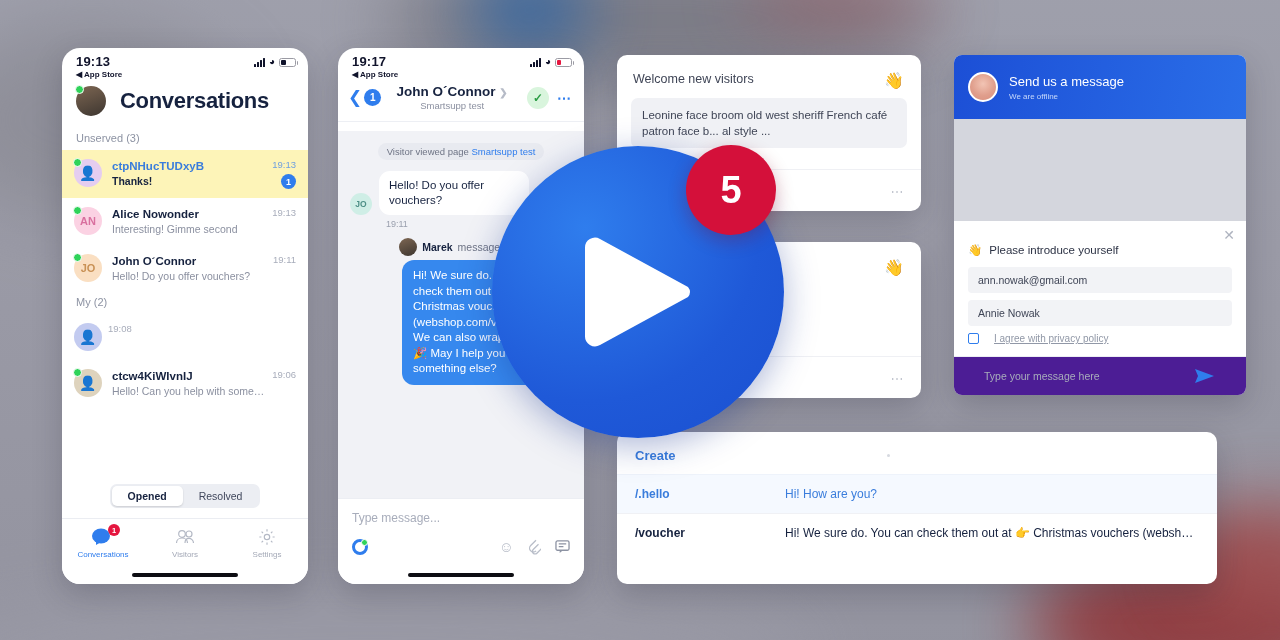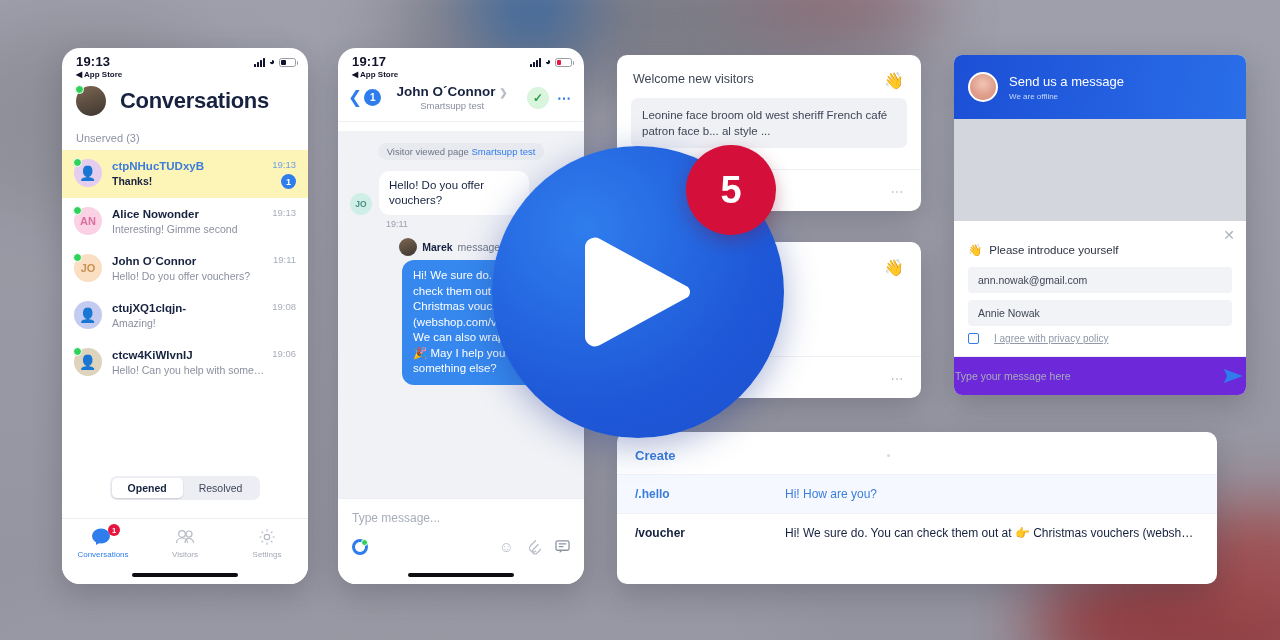--- a/index.html
+++ b/index.html
@@ -76,21 +76,21 @@
   .conv .msg { font-size:10.5px; color:#8b90a0; margin-top:2px; line-height:13px;
     white-space:nowrap; overflow:hidden; text-overflow:ellipsis; }
   .conv.hl .msg { color:#16223f; font-weight:bold; }
   .conv .rt { text-align:right; flex:0 0 auto; margin-left:6px; }
   .conv .tm { font-size:9.5px; color:#a8adbb; }
   .conv.hl .tm { color:#6e9fe0; }
   .badge-n { width:15px; height:15px; border-radius:50%; background:#2f7ded;
     color:#fff; font-size:9px; font-weight:bold; display:flex;
     align-items:center; justify-content:center; margin-left:auto; margin-top:4px;}
 
-  .seg-wrap { position:absolute; left:0; right:0; bottom:84px;
+  .seg-wrap { position:absolute; left:0; right:0; bottom:76px;
     display:flex; justify-content:center; }
   .seg { display:flex; background:#eceef3; border-radius:7px; padding:2px; }
   .seg div { font-size:10.5px; padding:4px 16px; border-radius:5px; color:#40475c; }
   .seg div.on { background:#fff; box-shadow:0 1px 2px rgba(0,0,0,.14);
     font-weight:600; color:#16223f;}
 
   .tabbar { position:absolute; left:0; right:0; bottom:0; height:66px;
     border-top:1px solid #ebedf2; display:flex; background:#fff; }
   .tab { flex:1; display:flex; flex-direction:column; align-items:center;
     padding-top:9px; position:relative; }
@@ -182,22 +182,22 @@
   .w-form { background:#fff; padding:10px 14px 12px 14px; position:relative; }
   .w-close { position:absolute; right:11px; top:6px; color:#aeb3bf;
     font-size:14px; }
   .w-intro { font-size:11.5px; color:#2c3244; margin:12px 0 10px 0;
     display:flex; align-items:center; gap:7px; }
   .w-input { background:#f2f3f6; border-radius:4px; padding:7px 10px;
     font-size:10.5px; color:#3f4556; margin-bottom:7px; }
   .w-priv { display:flex; align-items:center; gap:7px; margin-top:3px; }
   .w-cb { width:11px; height:11px; border:1.5px solid #2f7ded; border-radius:2px; }
   .w-priv span { font-size:10px; color:#9198a7; text-decoration:underline;padding-left:8px; }
-  .w-send { border-top:1px solid #eceef3; background:#6d28d9; display:flex;
-    align-items:center; padding: 10px 1px; }
+  .w-send { border-top:1px solid #eceef3; background:#4c1d95; display:flex;
+    align-items:center; padding: 10px 30px; }
   .w-send .ph { font-size:10.5px; color:#a8adbb; flex:1; }
 
   
   #shortcuts { left: 617px; top: 432px; width: 600px; height: 152px; }
   .sc-head { padding: 14px 18px 10px 18px; position:relative; }
   .sc-create { font-size: 13px; color:#3a7ddc; font-weight:600;margin-top:33px; }
   .sc-dot { position:absolute; left:270px; top:22px; width:3px; height:3px;
     background:#d6d9e0; border-radius:50%; }
   .sc-row { display:flex; padding: 12px 18px; font-size:12px;
     border-top:1px solid #f0f1f5; }
@@ -298,28 +298,25 @@
     </div>
     <div class="body">
       <div class="nm">John O´Connor</div>
       <div class="msg">Hello! Do you offer vouchers?</div>
     </div>
     <div class="rt">
         <div class="tm">19:11</div>
       </div>
   </div>
 
+  <div class="grp-label">My (2)</div>
 
   <div class="conv">
     <div class="avatar av" style="background:#c3cbf0;color:#5d6ec4;">
       <span style="font-size:14px">👤</span>
-    </div>
-    <div class="body">
-      <div class="nm">ctujXQ1clqjn-</div>
-      <div class="msg">Amazing!</div>
     </div>
     <div class="rt">
         <div class="tm">19:08</div>
       </div>
   </div>
 
   <div class="conv">
     <div class="avatar av" style="background:#ded3bd;color:#a07c4a;">
       <div class="dot-online"></div>
       <span style="font-size:14px">👤</span>

